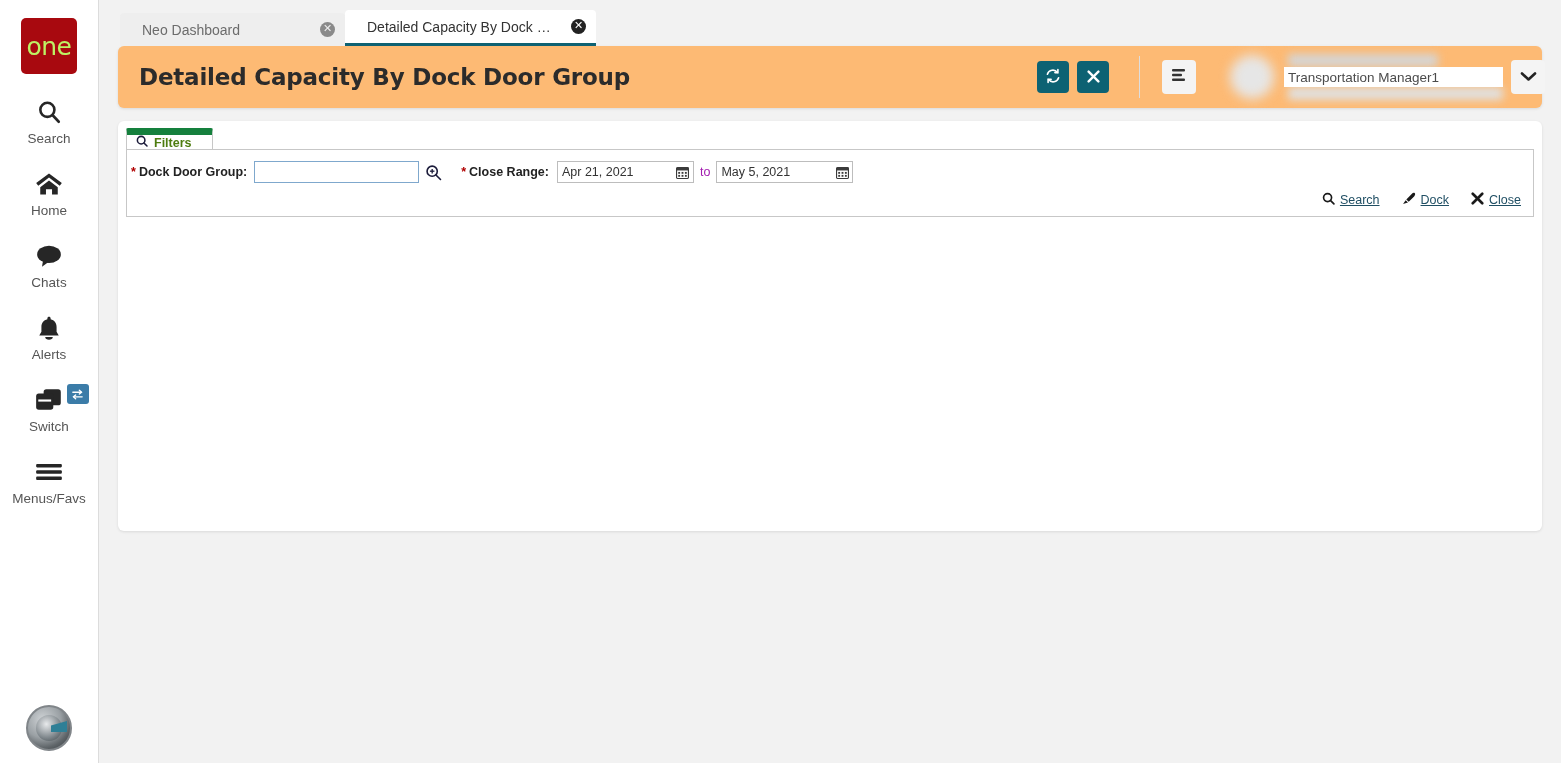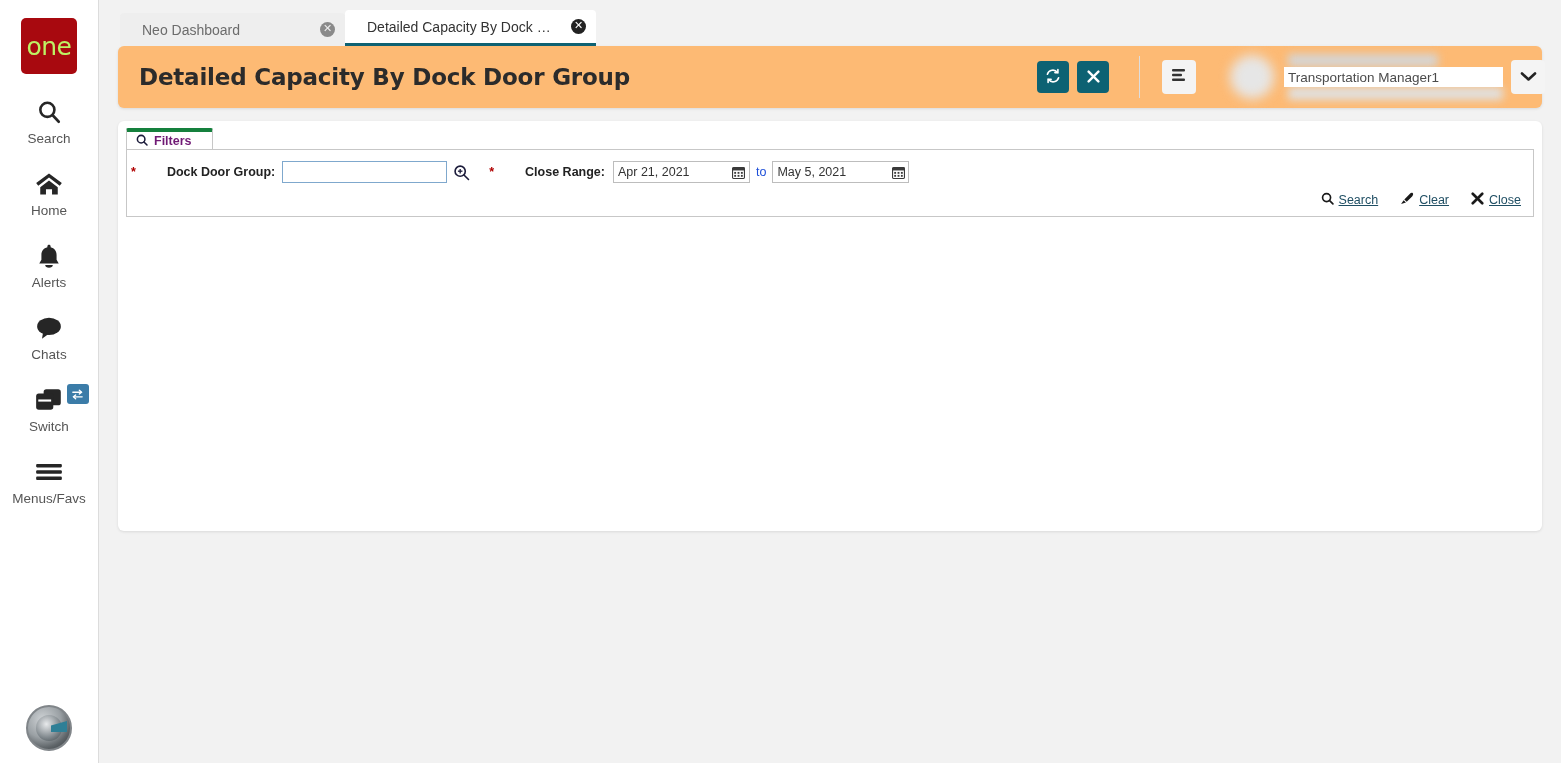--- a/index.html
+++ b/index.html
@@ -249,50 +249,49 @@
   
   .filters-tabrow {
     display: flex;
     align-items: flex-end;
     height: 22px;
     margin-left: 0px;
   }
   .filters-tab {
     border: 1px solid #c7c7c7;
     border-bottom: none;
-    border-top: 4px solid #15803d;
+    border-top: 7px solid #15803d;
     background: #ffffff;
     height: 22px;
     padding: 0 20px 0 9px;
     display: flex; align-items: center;
     gap: 6px;
     font-size: 12.5px;
     font-weight: bold;
-    color: #701a75;
+    color: #4d7c0f;
     border-radius: 2px 2px 0 0;
     cursor: pointer;
   }
   .filters-body {
     border: 1px solid #c7c7c7;
     margin-top: -1px;
     height: 68px;
     position: relative;
     padding: 10px 0 0 4px;
   }
   .filter-row {
     display: flex;
     align-items: center;
     gap: 0px;
     height: 24px;
   }
   .req { color: #b00000; font-weight: bold; margin-right: 3px; font-size: 12.5px;}
   .flabel {
     font-size: 12.5px; font-weight: bold; color: #222;
     white-space: nowrap;
-    margin-left: 28px;
   }
   .txtinput {
     height: 22px;
     border: 1px solid #7fa8cd;
     background: #fff;
     margin-left: 7px;
     font-size: 12.5px;
     padding: 0 5px;
     color: #333;
     font-family: "Liberation Sans", sans-serif;
@@ -326,21 +325,21 @@
   }
   .magnifier {
     margin-left: 6px;
     cursor: pointer;
     display: flex; align-items: center;
     color: #1b1b3a;
   }
   .to-word {
     margin: 0 6px;
     font-size: 12.5px;
-    color: #1d4ed8;
+    color: #a21caf;
   }
   .actions {
     position: absolute;
     right: 12px; bottom: 7px;
     display: flex; align-items: center; gap: 22px;
   }
   .action {
     display: flex; align-items: center; gap: 5px;
     cursor: pointer;
     color: #1a1a1a;
@@ -376,36 +375,36 @@
         <path d="M12 2 L23 10.2 L21.2 12.4 L12 5.4 L2.8 12.4 L1 10.2 Z"></path>
         <path d="M12 8 L19.5 13.8 V20 H14.6 V15.4 H9.4 V20 H4.5 V13.8 Z"></path>
       </svg>
     </span>
     <span class="lbl">Home</span>
   </div>
 
 
   <div class="navitem">
     <span class="glyph">
+      <svg width="28" height="24" viewBox="0 0 26 22" fill="#262626">
+        <ellipse cx="13" cy="9.5" rx="11" ry="8"></ellipse>
+        <path d="M7.5 15 L6.5 21 L12.5 16.5 Z"></path>
+      </svg>
+    </span>
+    <span class="lbl">Chats</span>
+  </div>
+
+  <div class="navitem">
+    <span class="glyph">
       <svg width="24" height="26" viewBox="0 0 22 24" fill="#262626">
         <path d="M11 1.5 C11.9 1.5 12.5 2.1 12.5 3 V4 C16 4.8 18 7.6 18 11 V15.5 L20 19 H2 L4 15.5 V11 C4 7.6 6 4.8 9.5 4 V3 C9.5 2.1 10.1 1.5 11 1.5 Z"></path>
         <path d="M7.5 20.2 H14.5 C14.5 21.8 13 22.8 11 22.8 C9 22.8 7.5 21.8 7.5 20.2 Z"></path>
       </svg>
     </span>
     <span class="lbl">Alerts</span>
-  </div>
-
-  <div class="navitem">
-    <span class="glyph">
-      <svg width="28" height="24" viewBox="0 0 26 22" fill="#262626">
-        <ellipse cx="13" cy="9.5" rx="11" ry="8"></ellipse>
-        <path d="M7.5 15 L6.5 21 L12.5 16.5 Z"></path>
-      </svg>
-    </span>
-    <span class="lbl">Chats</span>
   </div>
 
   <div class="navitem">
     <span class="glyph">
       <svg width="30" height="26" viewBox="0 0 28 24" fill="#262626">
         <rect x="9" y="2" width="16" height="15" rx="2.5"></rect>
         <rect x="2" y="6" width="16" height="15" rx="2.5"></rect>
         <rect x="4" y="11.5" width="12" height="2" fill="#fff"></rect>
       </svg>
     </span>
@@ -579,21 +578,21 @@
           <span class="alabel">Search</span>
         </div>
 
         <div class="action">
           <span>
             <svg width="14" height="13" viewBox="0 0 15 14" fill="#1a1a1a">
               <path d="M13.6 1.2 C12.6 0.4 11.6 1 10.4 2.2 L4.6 8 L7.2 10.6 L13 4.8 C14.1 3.6 14.6 2.1 13.6 1.2 Z"></path>
               <path d="M3.9 8.8 L1.1 12.9 L6.4 11.3 Z"></path>
             </svg>
           </span>
-          <span class="alabel">Clear</span>
+          <span class="alabel">Dock</span>
         </div>
 
         <div class="action">
           <span>
             <svg width="13" height="13" viewBox="0 0 12 12" stroke="#1a1a1a" stroke-width="2.4" stroke-linecap="round">
               <line x1="1.6" y1="1.6" x2="10.4" y2="10.4"></line>
                 <line x1="10.4" y1="1.6" x2="1.6" y2="10.4"></line>
             </svg>
           </span>
           <span class="alabel">Close</span>

